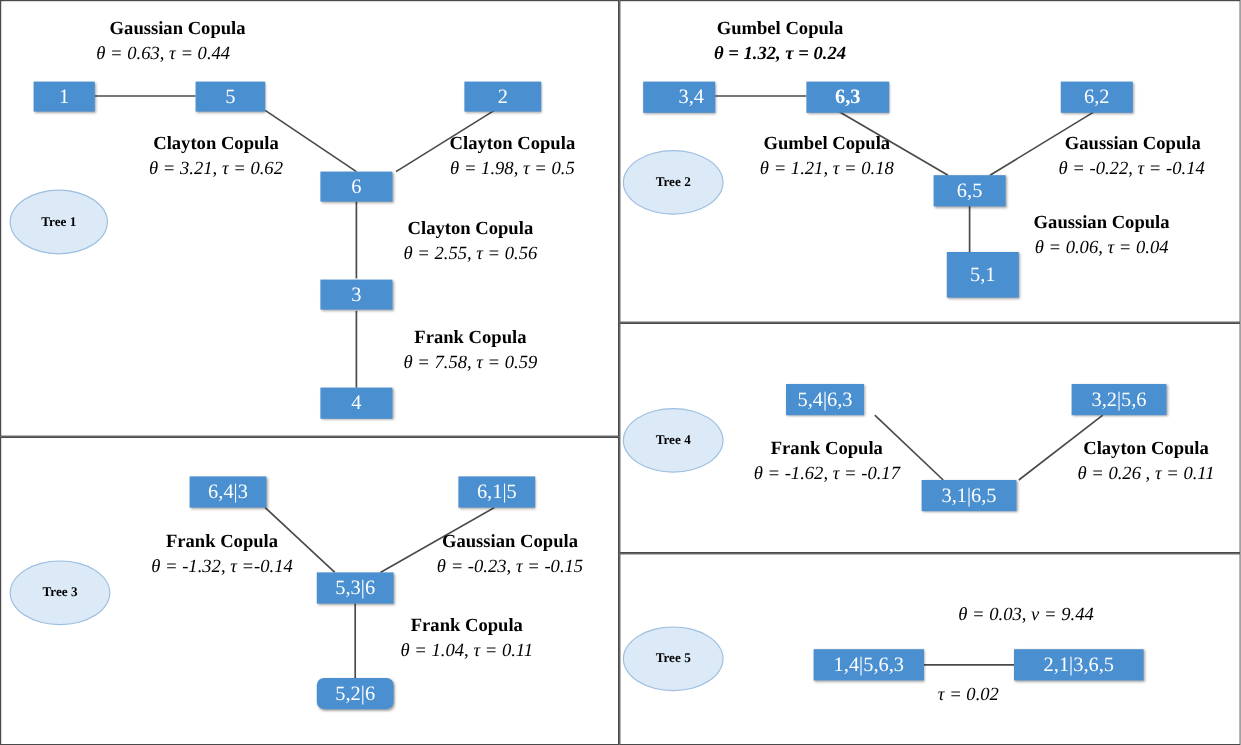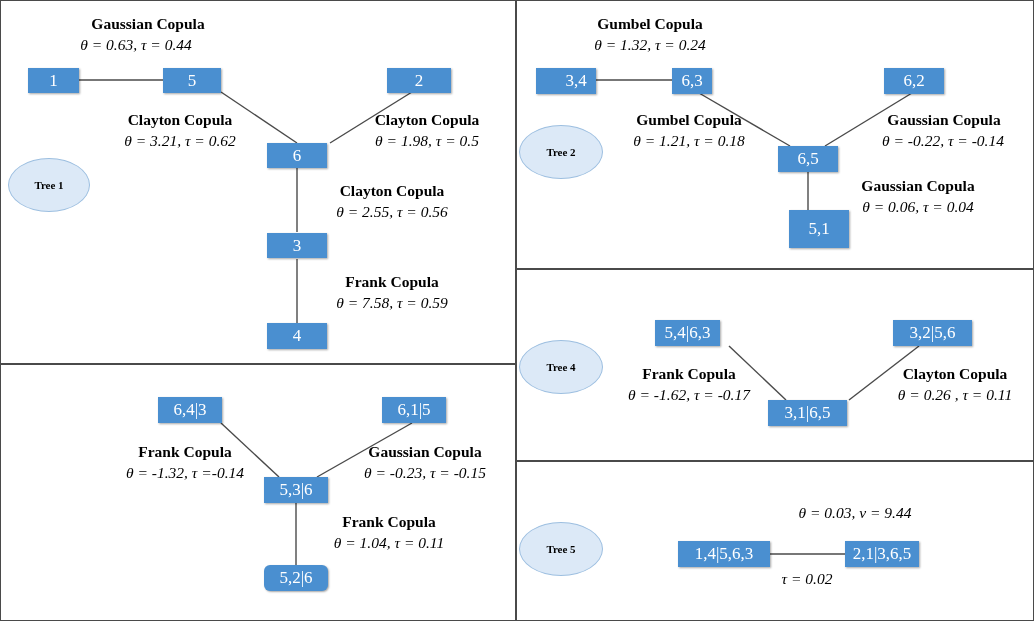--- a/index.html
+++ b/index.html
@@ -129,39 +129,40 @@
   <div class="node" style="left:267px; top:233px; width:60px; height:25px;">3</div>
 
   <div class="lbl bold center" style="left:303px; top:272px; width:178px;">Frank Copula</div>
   <div class="lbl center it" style="left:303px; top:293px; width:178px;">θ = 7.58, τ = 0.59</div>
 
   <div class="node" style="left:267px; top:323px; width:60px; height:26px;">4</div>
 
   <div class="tree-badge" style="left:519px; top:125px; width:84px; height:54px;">Tree 2</div>
 
   <div class="lbl bold center" style="left:550px; top:14px; width:200px;">Gumbel Copula</div>
-  <div class="lbl center it" style="left:550px; top:35px; width:200px;">θ = 1.32, τ = 0.24</div>
+  <div class="lbl center it" style="left:550px; top:35px; width:200px;font-weight:bold;">θ = 1.32, τ = 0.24</div>
 
   <div class="node" style="left:536px; top:68px; width:60px; height:26px;padding-left:20px;">3,4</div>
-  <div class="node" style="left:672px; top:68px; width:40px; height:26px;">6,3</div>
+  <div class="node" style="left:672px; top:68px; width:69px; height:26px;font-weight:bold;">6,3</div>
   <div class="node" style="left:884px; top:68px; width:60px; height:26px;">6,2</div>
 
   <div class="lbl bold center" style="left:594px; top:110px; width:190px;">Gumbel Copula</div>
   <div class="lbl center it" style="left:594px; top:131px; width:190px;">θ = 1.21, τ = 0.18</div>
 
   <div class="lbl bold center" style="left:855px; top:110px; width:178px;">Gaussian Copula</div>
   <div class="lbl center it" style="left:843px; top:131px; width:200px;">θ = -0.22, τ = -0.14</div>
 
   <div class="node" style="left:778px; top:146px; width:60px; height:26px;">6,5</div>
 
   <div class="lbl bold center" style="left:818px; top:176px; width:200px;">Gaussian Copula</div>
   <div class="lbl center it" style="left:818px; top:197px; width:200px;">θ = 0.06, τ = 0.04</div>
 
   <div class="node" style="left:778px; top:210px; width:60px; height:38px;margin-left:11px;">5,1</div>
 
+  <div class="tree-badge" style="left:8px; top:467px; width:84px; height:54px;">Tree 3</div>
 
   <div class="node" style="left:158px; top:397px; width:64px; height:26px;">6,4|3</div>
   <div class="node" style="left:382px; top:397px; width:64px; height:26px;">6,1|5</div>
 
   <div class="lbl bold center" style="left:96px; top:442px; width:178px;">Frank Copula</div>
   <div class="lbl center it" style="left:96px; top:463px; width:178px;">θ = -1.32, τ =-0.14</div>
 
   <div class="lbl bold center" style="left:338px; top:442px; width:174px;">Gaussian Copula</div>
   <div class="lbl center it" style="left:330px; top:463px; width:190px;">θ = -0.23, τ = -0.15</div>
 
@@ -183,17 +184,17 @@
   <div class="lbl bold center" style="left:866px; top:364px; width:178px;">Clayton Copula</div>
   <div class="lbl center it" style="left:866px; top:385px; width:178px;">θ = 0.26 , τ = 0.11</div>
 
   <div class="node" style="left:768px; top:400px; width:79px; height:26px;">3,1|6,5</div>
 
   <div class="tree-badge" style="left:519px; top:522px; width:84px; height:54px;">Tree 5</div>
 
   <div class="lbl center it" style="left:760px; top:503px; width:190px;">θ = 0.03, ν = 9.44</div>
 
   <div class="node" style="left:678px; top:541px; width:92px; height:26px;">1,4|5,6,3</div>
-  <div class="node" style="left:845px; top:541px; width:74px; height:26px;">2,1|3,6,5</div>
+  <div class="node" style="left:845px; top:541px; width:108px; height:26px;">2,1|3,6,5</div>
 
   <div class="lbl center it" style="left:742px; top:569px; width:130px;">τ = 0.02</div>
 
 </div>
 
 </body></html>

